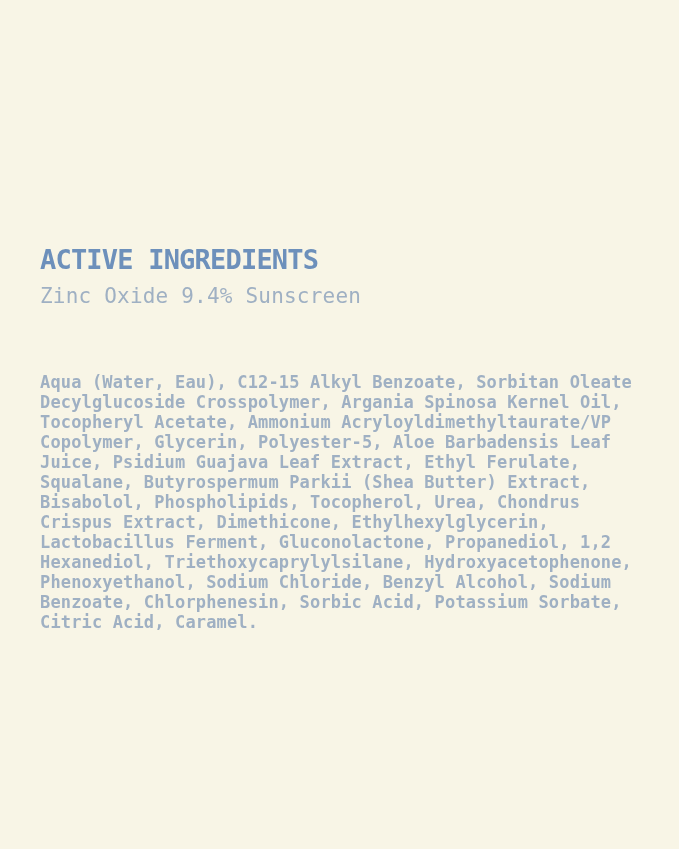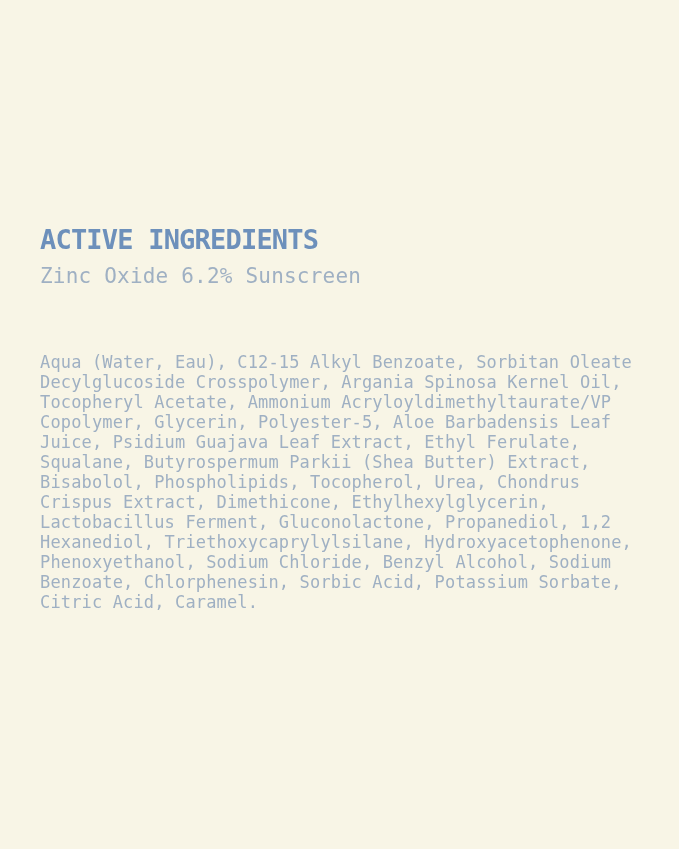--- a/index.html
+++ b/index.html
@@ -7,20 +7,21 @@
     padding: 0;
     background: var(--background, #f8f5e6);
   }
   .page {
     position: relative;
     width: 679px;
     height: 763px;
     background: var(--background, #f8f5e6);
     overflow: hidden;
     font-family: "DejaVu Sans Mono", "Liberation Mono", monospace;
+    margin-top: 20px;
   }
   .section-heading {
     position: absolute;
     left: 40px;
     margin: 0;
     font-family: "DejaVu Sans Mono", "Liberation Mono", monospace;
     font-size: 27px;
     font-weight: bold;
     letter-spacing: -0.8px;
     line-height: 1;
@@ -41,33 +42,33 @@
     color: var(--body, #9fb0c3);
     white-space: nowrap;
   }
   .inactive-text {
     position: absolute;
     left: 40px;
     top: 352px;
     width: 600px;
     margin: 0;
     font-size: 17px;
-    font-weight: normal;
+    font-weight: bold;
     line-height: 20px;
     letter-spacing: 0.15px;
     color: var(--body, #9fb0c3);
     white-space: pre-line;
   }
 </style>
 </head>
 <body>
 
 <div class="page">
   <h2 class="section-heading heading-active">ACTIVE INGREDIENTS</h2>
-  <p class="active-text">Zinc Oxide 6.2% Sunscreen</p>
+  <p class="active-text">Zinc Oxide 9.4% Sunscreen</p>
   <p class="inactive-text">Aqua (Water, Eau), C12-15 Alkyl Benzoate, Sorbitan Oleate
 Decylglucoside Crosspolymer, Argania Spinosa Kernel Oil,
 Tocopheryl Acetate, Ammonium Acryloyldimethyltaurate/VP
 Copolymer, Glycerin, Polyester-5, Aloe Barbadensis Leaf
 Juice, Psidium Guajava Leaf Extract, Ethyl Ferulate,
 Squalane, Butyrospermum Parkii (Shea Butter) Extract,
 Bisabolol, Phospholipids, Tocopherol, Urea, Chondrus
 Crispus Extract, Dimethicone, Ethylhexylglycerin,
 Lactobacillus Ferment, Gluconolactone, Propanediol, 1,2
 Hexanediol, Triethoxycaprylylsilane, Hydroxyacetophenone,

